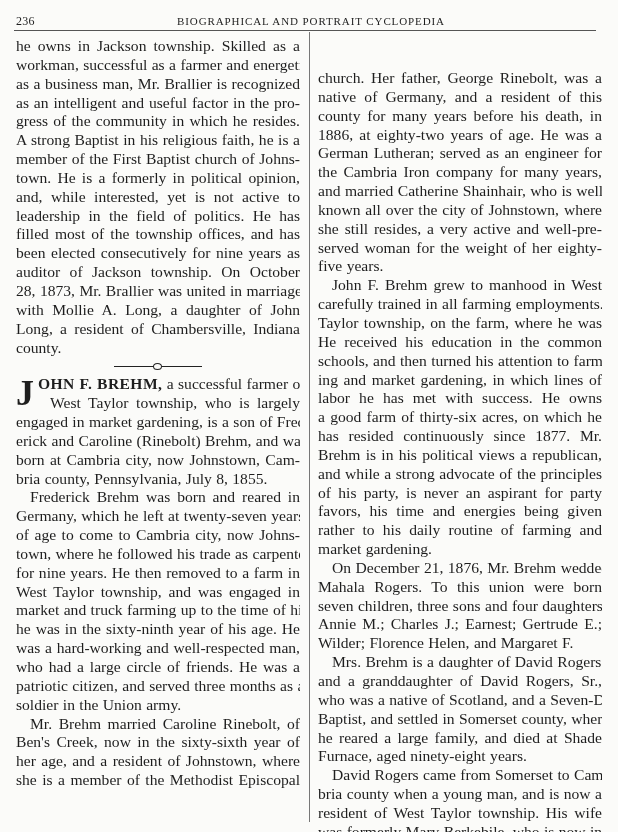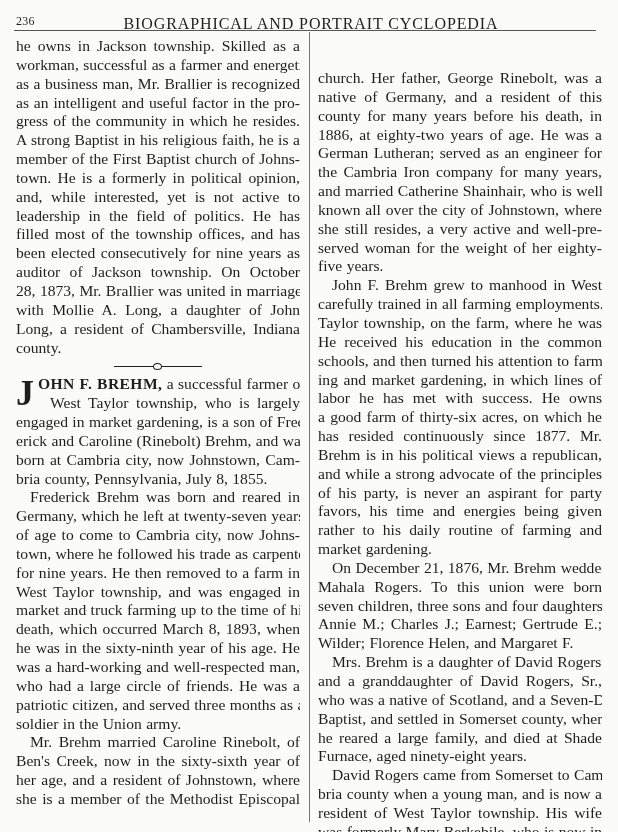--- a/index.html
+++ b/index.html
@@ -11,21 +11,21 @@
     position: relative;
   }
   .page { position: absolute; left: 0; top: 0; width: 618px; height: 832px; }
   .header {
     position: absolute; left: 16px; top: 14px; width: 580px; height: 16px;
     font-family: "Liberation Serif", serif;
   }
   .page-num { position: absolute; left: 0; top: 0; font-size: 12px; letter-spacing: 0.2px; }
   .running-title {
     position: absolute; left: 0; right: 0; top: 1px; text-align: center;
-    font-size: 16px; letter-spacing: 0.9px; padding-left: 10px;
+    font-size: 11px; letter-spacing: 0.9px; padding-left: 10px;
   }
   .header-rule {
     position: absolute; left: 14px; top: 30px; width: 582px; height: 0;
     border-top: 1px solid #555;
   }
   .col-divider {
     position: absolute; left: 309px; top: 32px; width: 0; height: 790px;
     border-left: 1px solid #777;
   }
   .col {
@@ -112,21 +112,20 @@
     </div>
 
     <div>
       <span class="line indent">Frederick Brehm was born and reared in</span>
       <span class="line">Germany, which he left at twenty-seven years</span>
       <span class="line">of age to come to Cambria city, now Johns-</span>
       <span class="line">town, where he followed his trade as carpenter</span>
       <span class="line">for nine years.  He then removed to a farm in</span>
       <span class="line">West Taylor township, and was engaged in</span>
       <span class="line">market and truck farming up to the time of his</span>
-      <span class="line">death, which occurred March 8, 1893, when</span>
       <span class="line">he was in the sixty-ninth year of his age.  He</span>
       <span class="line">was a hard-working and well-respected man,</span>
       <span class="line">who had a large circle of friends.  He was a</span>
       <span class="line">patriotic citizen, and served three months as a</span>
       <span class="line last">soldier in the Union army.</span>
     </div>
 
     <div>
       <span class="line indent">Mr. Brehm married Caroline Rinebolt, of</span>
       <span class="line">Ben's Creek, now in the sixty-sixth year of</span>

